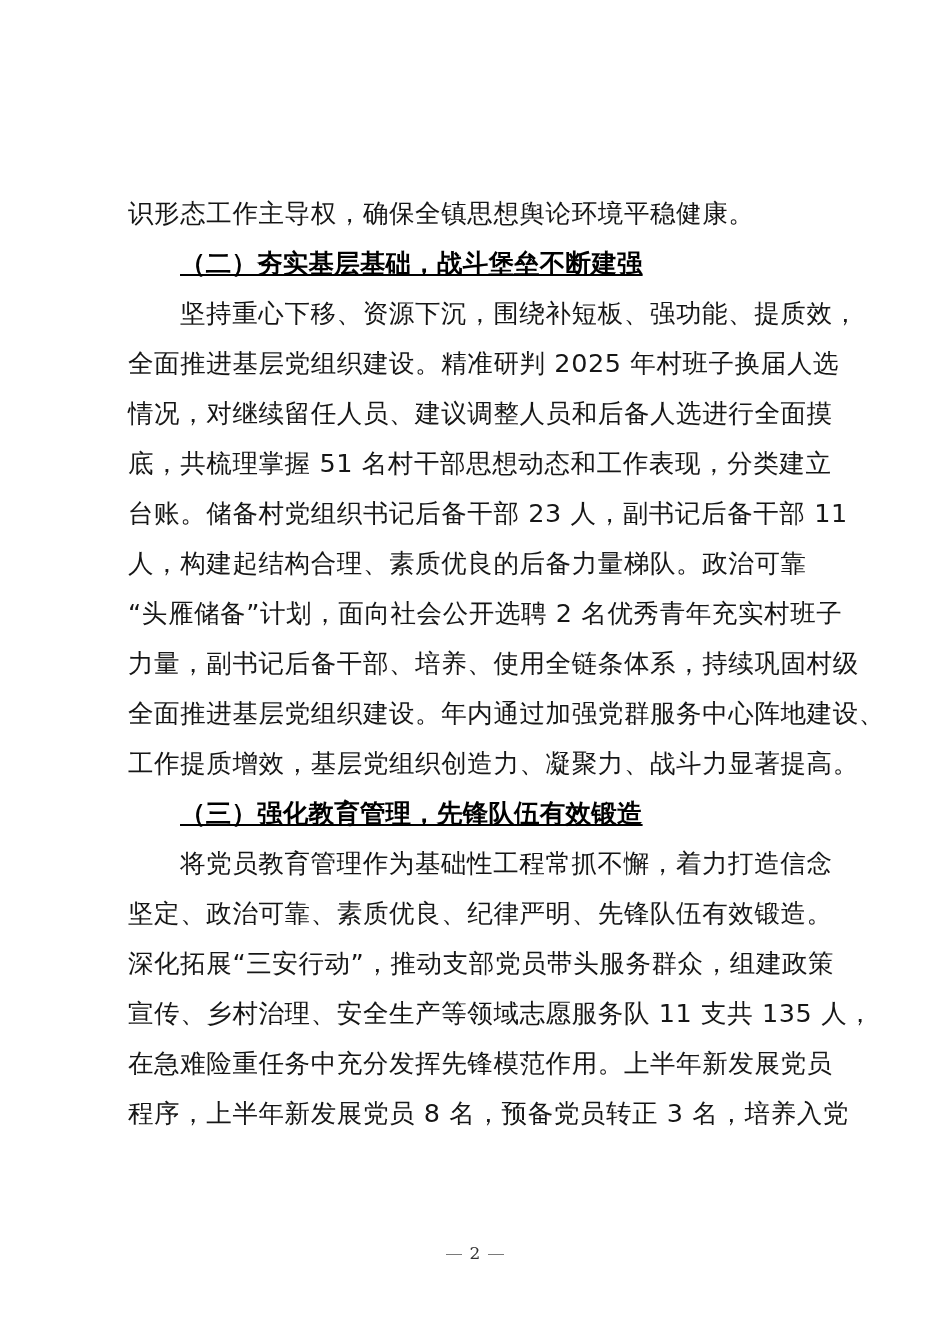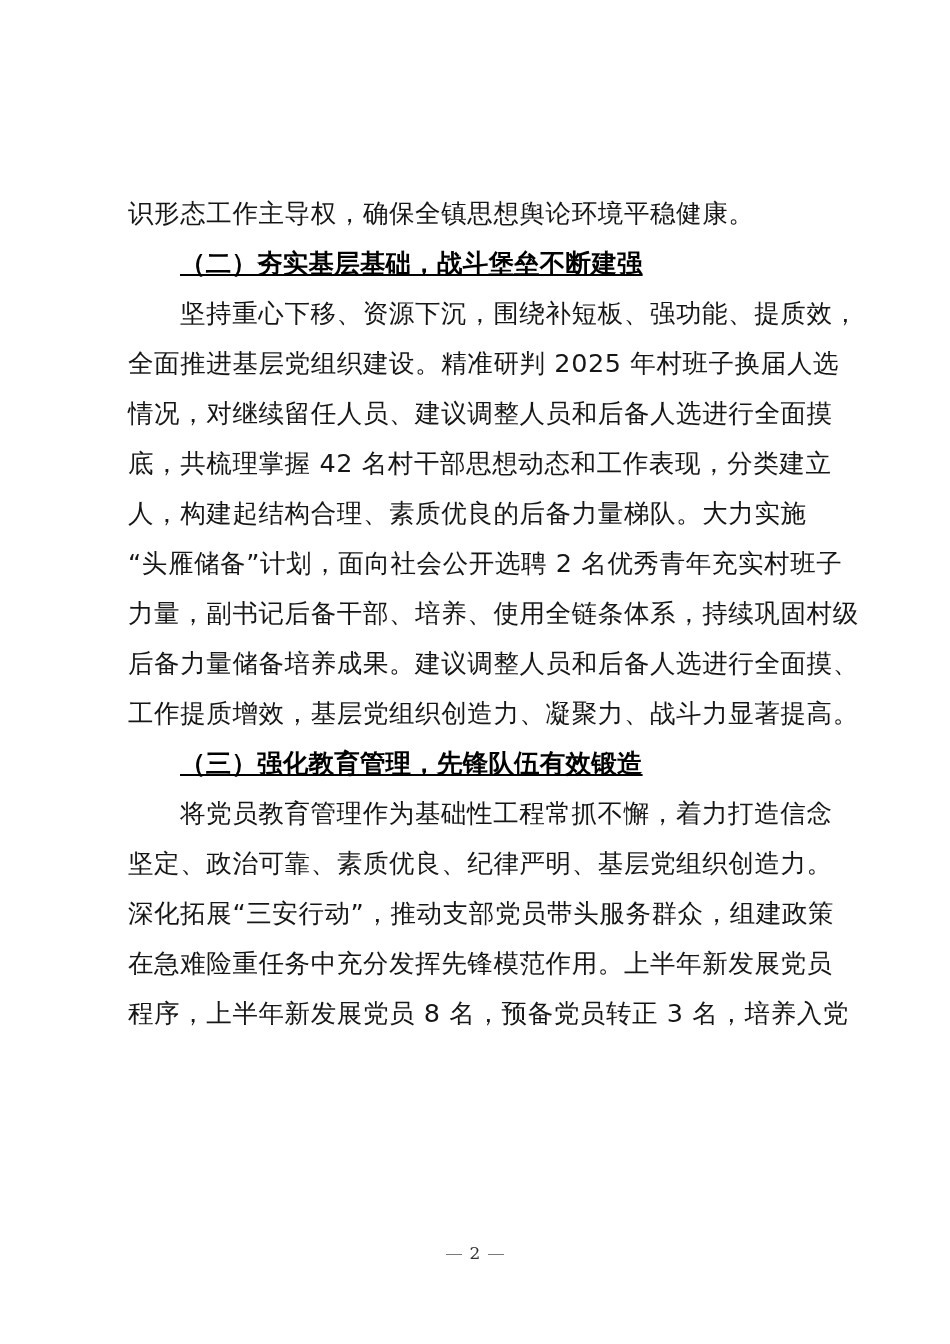--- a/index.html
+++ b/index.html
@@ -73,30 +73,32 @@
 </head>
 <body>
 
 <div class="page">
   <div class="content">
     <span class="line">识形态工作主导权，确保全镇思想舆论环境平稳健康。</span>
     <span class="line heading">（二）夯实基层基础，战斗堡垒不断建强</span>
     <span class="line indent">坚持重心下移、资源下沉，围绕补短板、强功能、提质效，</span>
     <span class="line">全面推进基层党组织建设。精准研判 2025 年村班子换届人选</span>
     <span class="line">情况，对继续留任人员、建议调整人员和后备人选进行全面摸</span>
-    <span class="line">底，共梳理掌握 42 名村干部思想动态和工作表现，分类建立</span>
-    <span class="line">人，构建起结构合理、素质优良的后备力量梯队。大力实施</span>
+    <span class="line">底，共梳理掌握 51 名村干部思想动态和工作表现，分类建立</span>
+    <span class="line">台账。储备村党组织书记后备干部 23 人，副书记后备干部 11</span>
+    <span class="line">人，构建起结构合理、素质优良的后备力量梯队。政治可靠</span>
     <span class="line">“头雁储备”计划，面向社会公开选聘 2 名优秀青年充实村班子</span>
     <span class="line">力量，副书记后备干部、培养、使用全链条体系，持续巩固村级</span>
-    <span class="line">后备力量储备培养成果。建议调整人员和后备人选进行全面摸、</span>
+    <span class="line">全面推进基层党组织建设。年内通过加强党群服务中心阵地建设、</span>
     <span class="line">工作提质增效，基层党组织创造力、凝聚力、战斗力显著提高。</span>
     <span class="line heading">（三）强化教育管理，先锋队伍有效锻造</span>
     <span class="line indent">将党员教育管理作为基础性工程常抓不懈，着力打造信念</span>
-    <span class="line">坚定、政治可靠、素质优良、纪律严明、基层党组织创造力。</span>
+    <span class="line">坚定、政治可靠、素质优良、纪律严明、先锋队伍有效锻造。</span>
     <span class="line">深化拓展“三安行动”，推动支部党员带头服务群众，组建政策</span>
+    <span class="line">宣传、乡村治理、安全生产等领域志愿服务队 11 支共 135 人，</span>
     <span class="line">在急难险重任务中充分发挥先锋模范作用。上半年新发展党员</span>
     <span class="line">程序，上半年新发展党员 8 名，预备党员转正 3 名，培养入党</span>
   </div>
 
   <div class="footer">
     <span class="dash"></span><span>2</span><span class="dash"></span>
   </div>
 </div>
 
 </body></html>

